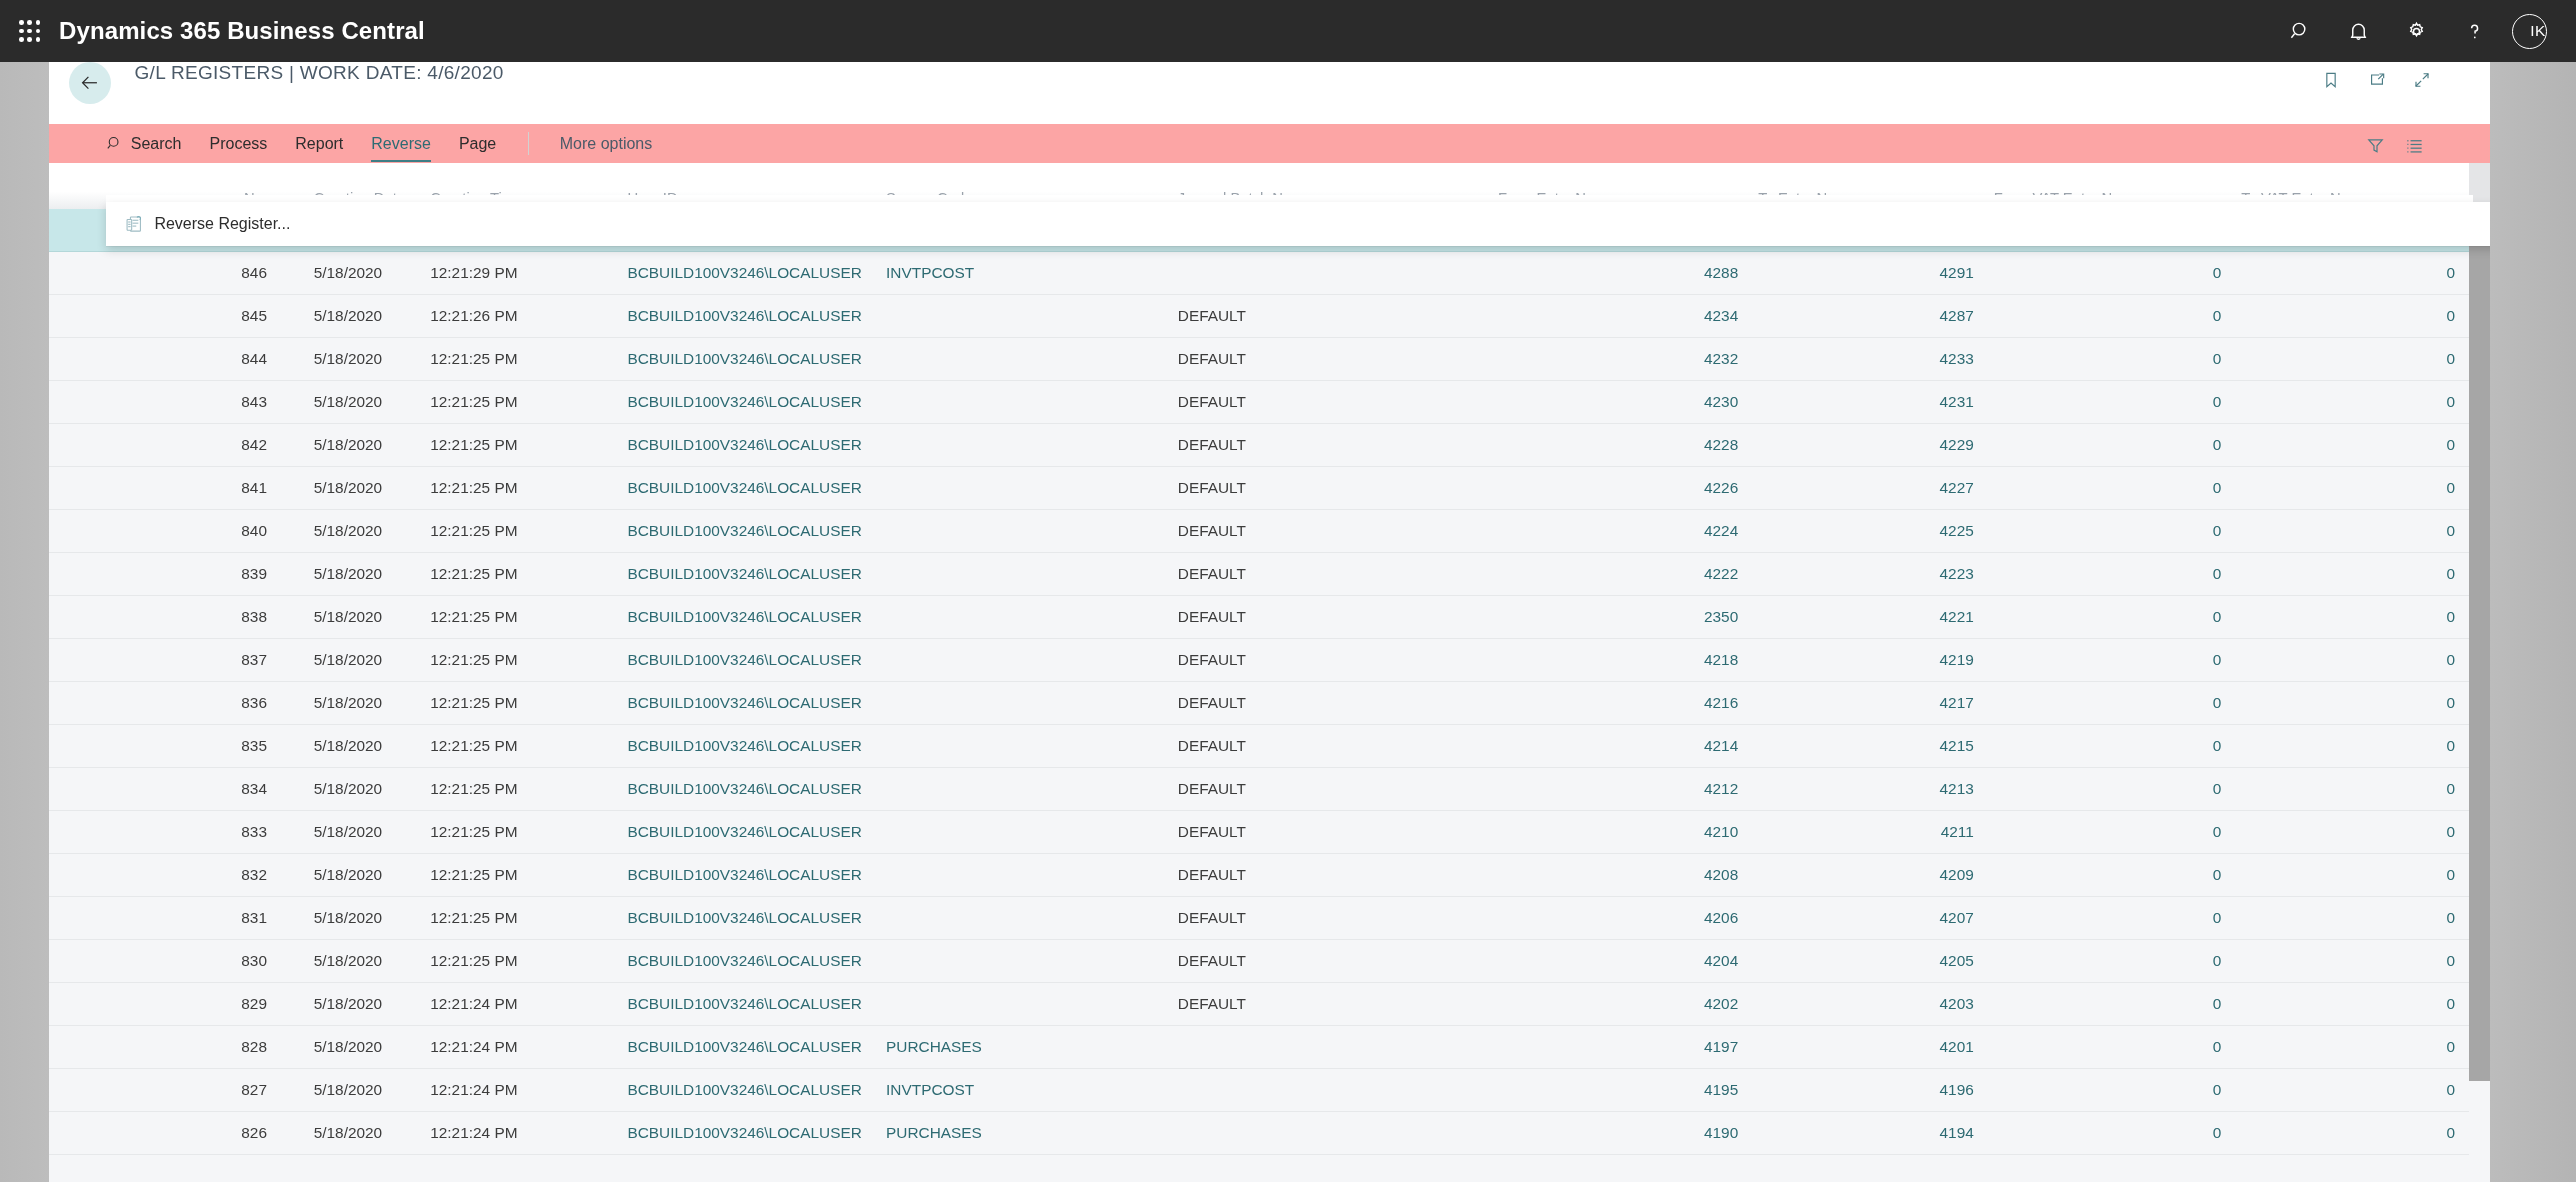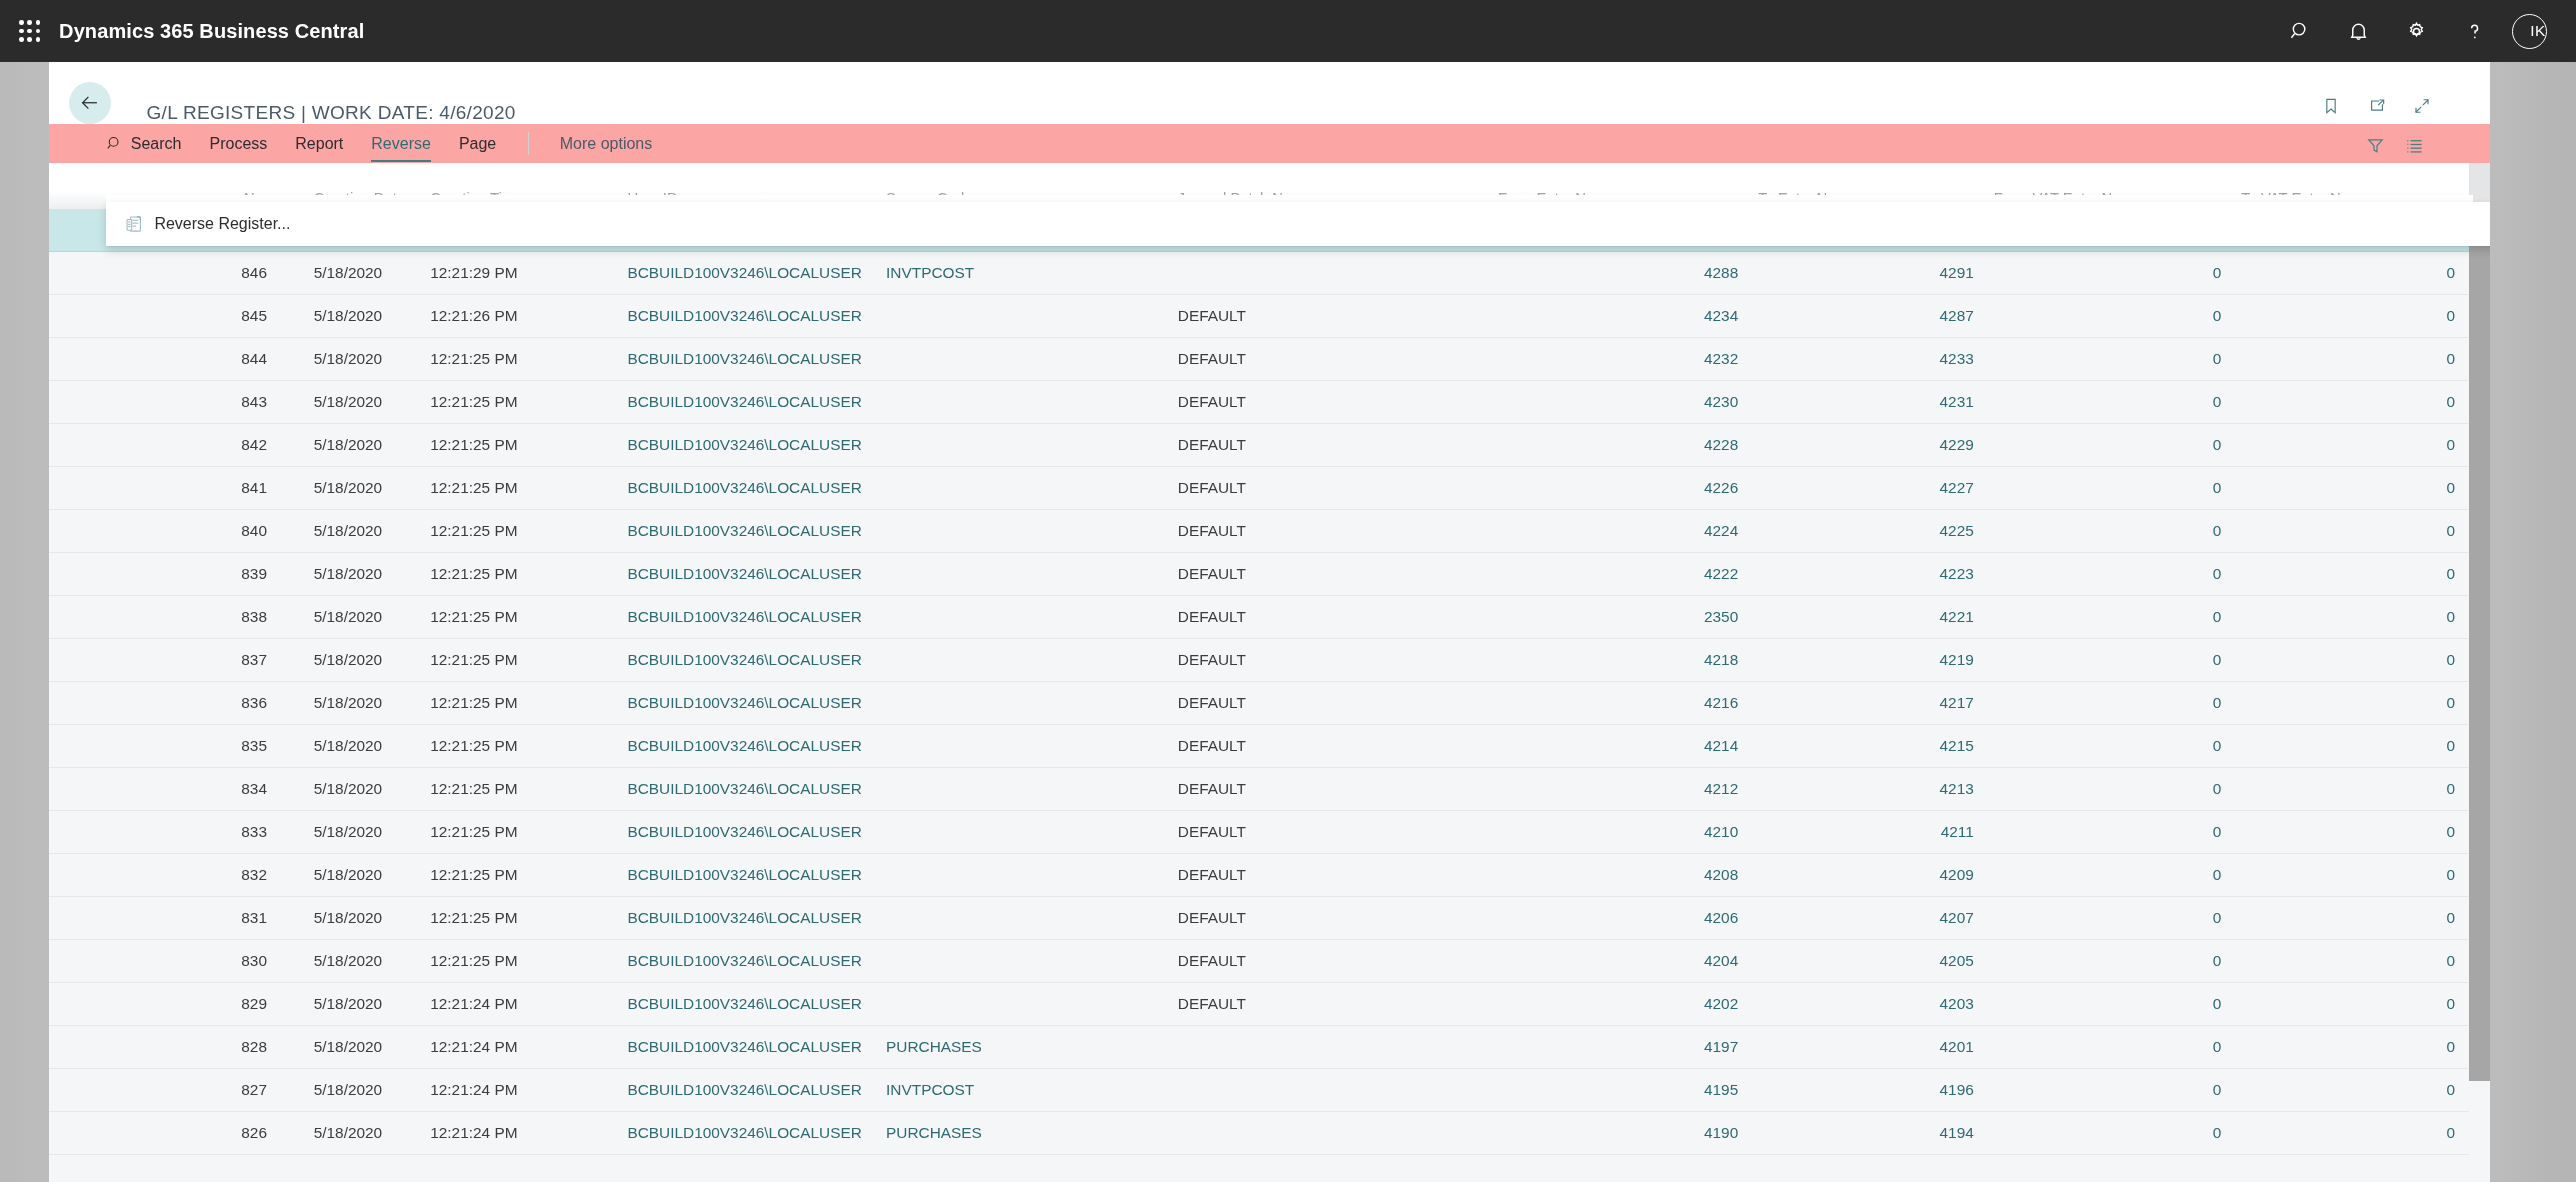--- a/index.html
+++ b/index.html
@@ -16,21 +16,21 @@
     background: #2b2b2b;
     display: flex; align-items: center;
   }
   .waffle {
     width: 29.5px; height: 29.5px; margin-left: 14.8px; margin-right: 14.8px;
     display: grid; grid-template-columns: repeat(3, 1fr); grid-template-rows: repeat(3, 1fr);
     gap: 3.4px; padding: 4px; cursor: pointer;
   }
   .waffle i { background: #ffffff; border-radius: 50%; width: 4.7px; height: 4.7px; align-self: center; justify-self: center; }
   .app-title {
-    color: #ffffff; font-size: 20px; font-weight: bold; letter-spacing: 0.1px;
+    color: #ffffff; font-size: 24px; font-weight: bold; letter-spacing: 0.1px;
     white-space: nowrap;
   }
   .appbar-right {
     margin-left: auto; display: flex; align-items: center; gap: 0px; padding-right: 29.5px;
   }
   .appbar-right .ibtn {
     width: 58px; height: 62px; display: flex; align-items: center; justify-content: center;
     cursor: pointer;
   }
   .avatar-circle {
@@ -54,21 +54,21 @@
   
   .page {
     position: absolute; top: 62px; left: 49px; width: 2441px; height: 1120px;
     background: #ffffff;
     overflow: hidden;
   }
 
   
   .page-head {
     position: relative; height: 62px; background: #ffffff;
-    display: flex; align-items: flex-end; gap: 12px;
+    display: flex; align-items: flex-start;
   }
   .back-btn {
     width: 42px; height: 42px; border-radius: 50%;
     background: #d7eced; margin-left: 19.5px;
     display: flex; align-items: center; justify-content: center; cursor: pointer;
   }
   .page-title {
     margin-left: 24px;
     font-size: 19px; color: #4b5a68; letter-spacing: 0.3px; white-space: nowrap;
   }

